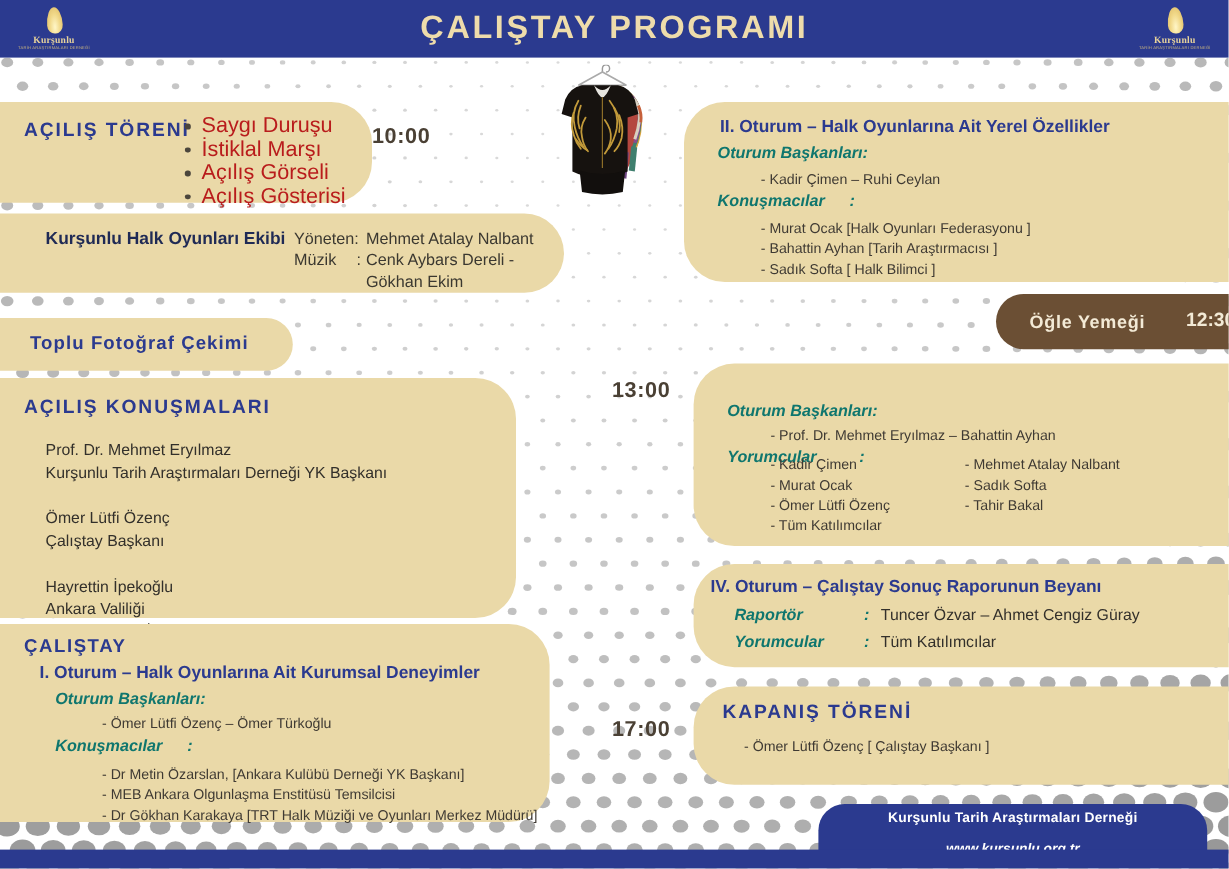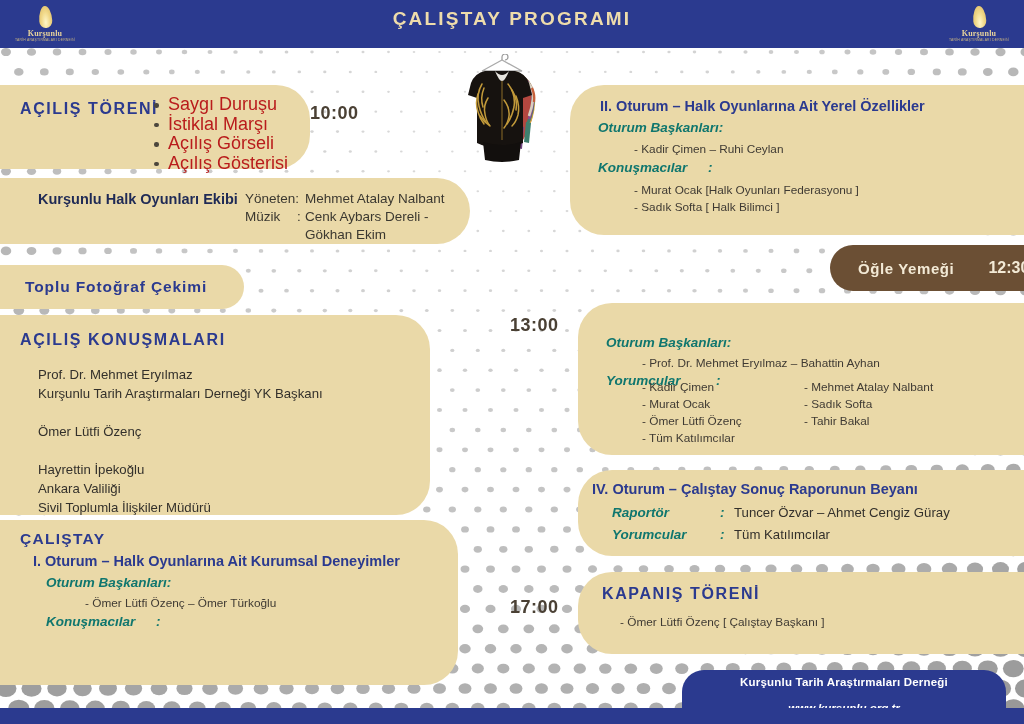--- a/index.html
+++ b/index.html
@@ -27,21 +27,21 @@
     left: 0; top: 0;
     width: 1024px; height: 48px;
     background: #2b3a8f;
     z-index: 30;
   }
   .header-title {
     position: absolute;
     left: 0; top: 8px;
     width: 1024px;
     text-align: center;
-    font-size: 19px;
+    font-size: 27px;
     font-weight: bold;
     letter-spacing: 2.2px;
     color: #eedcab;
     font-family: "Liberation Sans", sans-serif;
   }
   .logo {
     position: absolute;
     top: 2px;
     width: 66px; height: 44px;
     display: flex;
@@ -1794,48 +1794,55 @@
     <div class="sec-head" style="position:absolute; left:45px; top:13px; letter-spacing:.9px;">Toplu Fotoğraf Çekimi</div>
   </div>
 
   <div class="card card-left" style="left:-20px; top:315px; width:450px; height:200px;">
     <div class="sec-head sec-head-lg" style="position:absolute; left:40px; top:16px;">AÇILIŞ KONUŞMALARI</div>
     <div style="position:absolute; left:58px; top:50px; line-height:19px;">
       <div class="person-lg">Prof. Dr. Mehmet Eryılmaz</div>
       <div class="person-lg">Kurşunlu Tarih Araştırmaları Derneği YK Başkanı</div>
       <div style="height:19px;"></div>
       <div class="person-lg">Ömer Lütfi Özenç</div>
+      <div class="person-lg">Çalıştay Başkanı</div>
       <div style="height:19px;"></div>
       <div class="person-lg">Hayrettin İpekoğlu</div>
       <div class="person-lg">Ankara Valiliği</div>
       <div class="person-lg">Sivil Toplumla İlişkiler Müdürü</div>
     </div>
   </div>
 
   <div class="card card-left" style="left:-20px; top:520px; width:478px; height:165px;">
     <div class="sec-head" style="position:absolute; left:40px; top:10px;">ÇALIŞTAY</div>
     <div class="session-title" style="position:absolute; left:53px; top:33px;">I. Oturum – Halk Oyunlarına Ait Kurumsal Deneyimler</div>
     <div class="role" style="position:absolute; left:66px; top:55px;">Oturum Başkanları:</div>
     <div class="person" style="position:absolute; left:105px; top:76px;">- Ömer Lütfi Özenç – Ömer Türkoğlu</div>
     <div style="position:absolute; left:66px; top:94px; display:flex;">
       <span class="role" style="width:110px;">Konuşmacılar</span>
       <span class="role">:</span>
+    </div>
+    <div style="position:absolute; left:105px; top:117px; line-height:17px;">
+      <div class="person">- Dr Metin Özarslan, [Ankara Kulübü Derneği YK Başkanı]</div>
+      <div class="person">- MEB Ankara Olgunlaşma Enstitüsü Temsilcisi</div>
+      <div class="person">- Dr Gökhan Karakaya [TRT Halk Müziği ve Oyunları Merkez Müdürü]</div>
     </div>
   </div>
 
   <div class="card card-right" style="left:570px; top:85px; width:470px; height:150px;">
     <div class="session-title" style="position:absolute; left:30px; top:13px;">II. Oturum – Halk Oyunlarına Ait Yerel Özellikler</div>
     <div class="role" style="position:absolute; left:28px; top:35px;">Oturum Başkanları:</div>
     <div class="person" style="position:absolute; left:64px; top:57px;">- Kadir Çimen – Ruhi Ceylan</div>
     <div style="position:absolute; left:28px; top:75px; display:flex;">
       <span class="role" style="width:110px;">Konuşmacılar</span>
       <span class="role">:</span>
     </div>
     <div style="position:absolute; left:64px; top:97px; line-height:17px;">
       <div class="person">- Murat Ocak [Halk Oyunları Federasyonu ]</div>
+      <div class="person">- Bahattin Ayhan  [Tarih Araştırmacısı ]</div>
       <div class="person">- Sadık Softa [ Halk Bilimci ]</div>
     </div>
   </div>
 
   <div class="lunch" style="left:830px; top:245px; width:210px; height:46px;">
     <span class="lunch-label">Öğle Yemeği</span>
     <span class="lunch-time">12:30</span>
   </div>
 
   <div class="time-stamp" style="left:510px; top:315px;">13:00</div>

